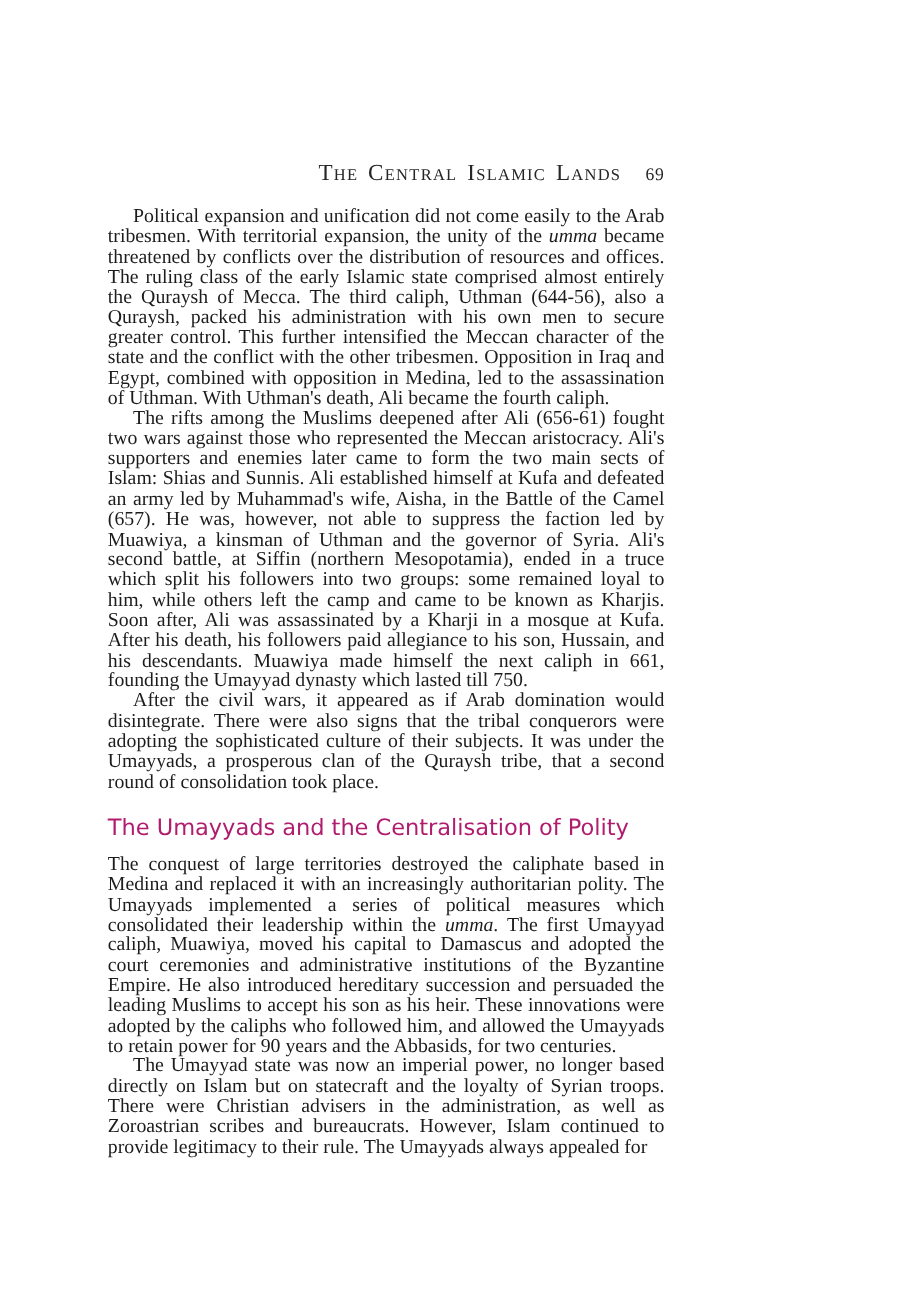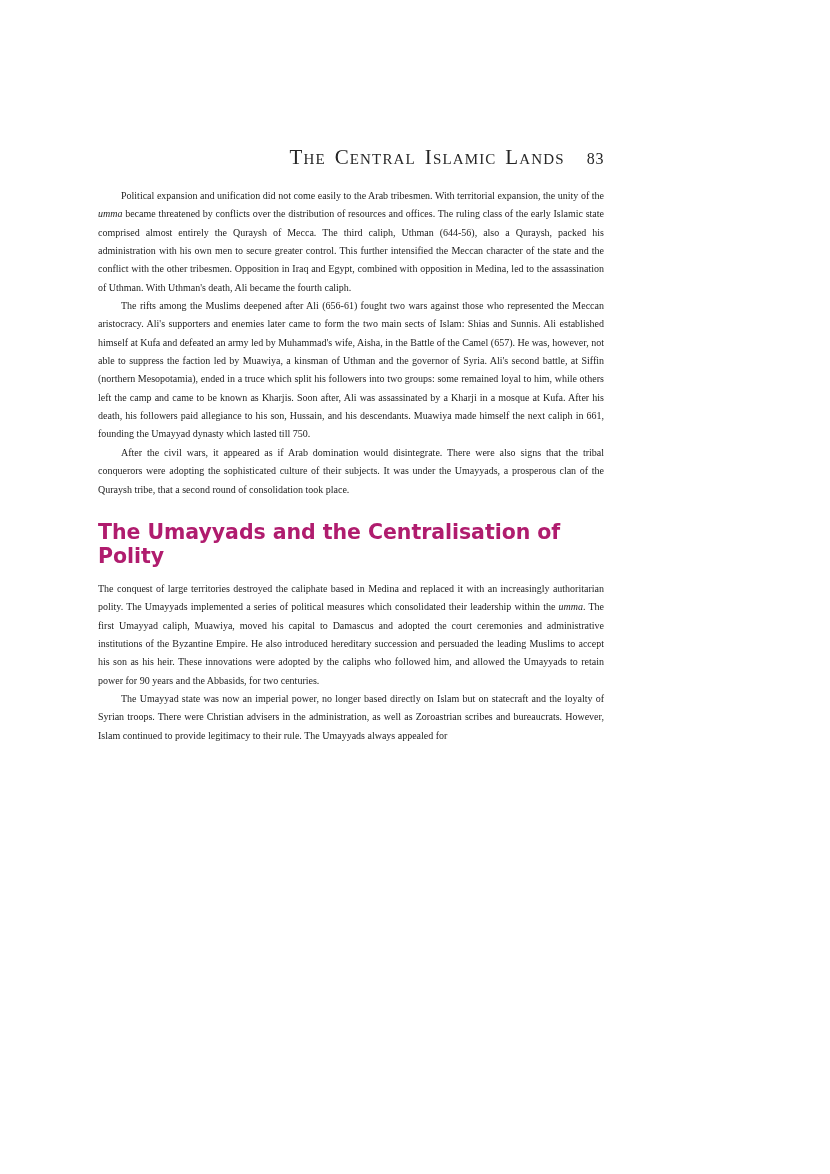--- a/index.html
+++ b/index.html
@@ -76,58 +76,58 @@
   
   .body-block {
     position: absolute;
     left: 98px;
     top: 187px;
     width: 506px;
   }
 
   p.para {
     margin: 0;
-    font-size: 10px;
+    font-size: 18px;
     line-height: 18.35px;
     text-align: justify;
     text-justify: inter-word;
     text-indent: 23px;
     color: #1c1c1c;
     hyphens: none;
   }
   p.para.no-indent { text-indent: 0; }
   p.para .it { font-style: italic; }
 
   
   h2.section-heading {
     margin: 0;
     padding: 0;
     font-family: "DejaVu Sans", "Liberation Sans", sans-serif;
-    font-weight: bold;
+    font-weight: normal;
     font-size: 20.5px;
     line-height: 24px;
     letter-spacing: -0.05px;
     color: #b01c6e;
   }
 
   .gap-before-heading { height: 21px; }
   .gap-after-heading  { height: 12px; }
 </style>
 </head>
 <body>
 
 <div id="page" style="background: rgb(255, 255, 255);">
 
   <div class="scan-edge-hair left"></div>
   <div class="scan-edge left"></div>
   <div class="scan-edge right"></div>
   <div class="scan-edge-hair right"></div>
 
   <div class="running-head">
-    <span class="rh-title">The Central Islamic Lands</span><span class="rh-page">83</span>
+    <span class="rh-title">The Central Islamic Lands</span><span class="rh-page">69</span>
   </div>
 
   <div class="body-block">
 
     <p class="para" id="para-1"><span>Political expansion and unification did not come easily to the Arab tribesmen. With territorial expansion, the unity of the </span><span class="it">umma</span><span> became threatened by conflicts over the distribution of resources and offices. The ruling class of the early Islamic state comprised almost entirely the Quraysh of Mecca. The third caliph, Uthman (644-56), also a Quraysh, packed his administration with his own men to secure greater control. This further intensified the Meccan character of the state and the conflict with the other tribesmen. Opposition in Iraq and Egypt, combined with opposition in Medina, led to the assassination of Uthman. With Uthman's death, Ali became the fourth caliph.</span></p>
 
     <p class="para" id="para-2"><span>The rifts among the Muslims deepened after Ali (656-61) fought two wars against those who represented the Meccan aristocracy. Ali's supporters and enemies later came to form the two main sects of Islam: Shias and Sunnis. Ali established himself at Kufa and defeated an army led by Muhammad's wife, Aisha, in the Battle of the Camel (657). He was, however, not able to suppress the faction led by Muawiya, a kinsman of Uthman and the governor of Syria. Ali's second battle, at Siffin (northern Mesopotamia), ended in a truce which split his followers into two groups: some remained loyal to him, while others left the camp and came to be known as Kharjis. Soon after, Ali was assassinated by a Kharji in a mosque at Kufa. After his death, his followers paid allegiance to his son, Hussain, and his descendants. Muawiya made himself the next caliph in 661, founding the Umayyad dynasty which lasted till 750.</span></p>
 
     <p class="para" id="para-3"><span>After the civil wars, it appeared as if Arab domination would disintegrate. There were also signs that the tribal conquerors were adopting the sophisticated culture of their subjects. It was under the Umayyads, a prosperous clan of the Quraysh tribe, that a second round of consolidation took place.</span></p>
 

